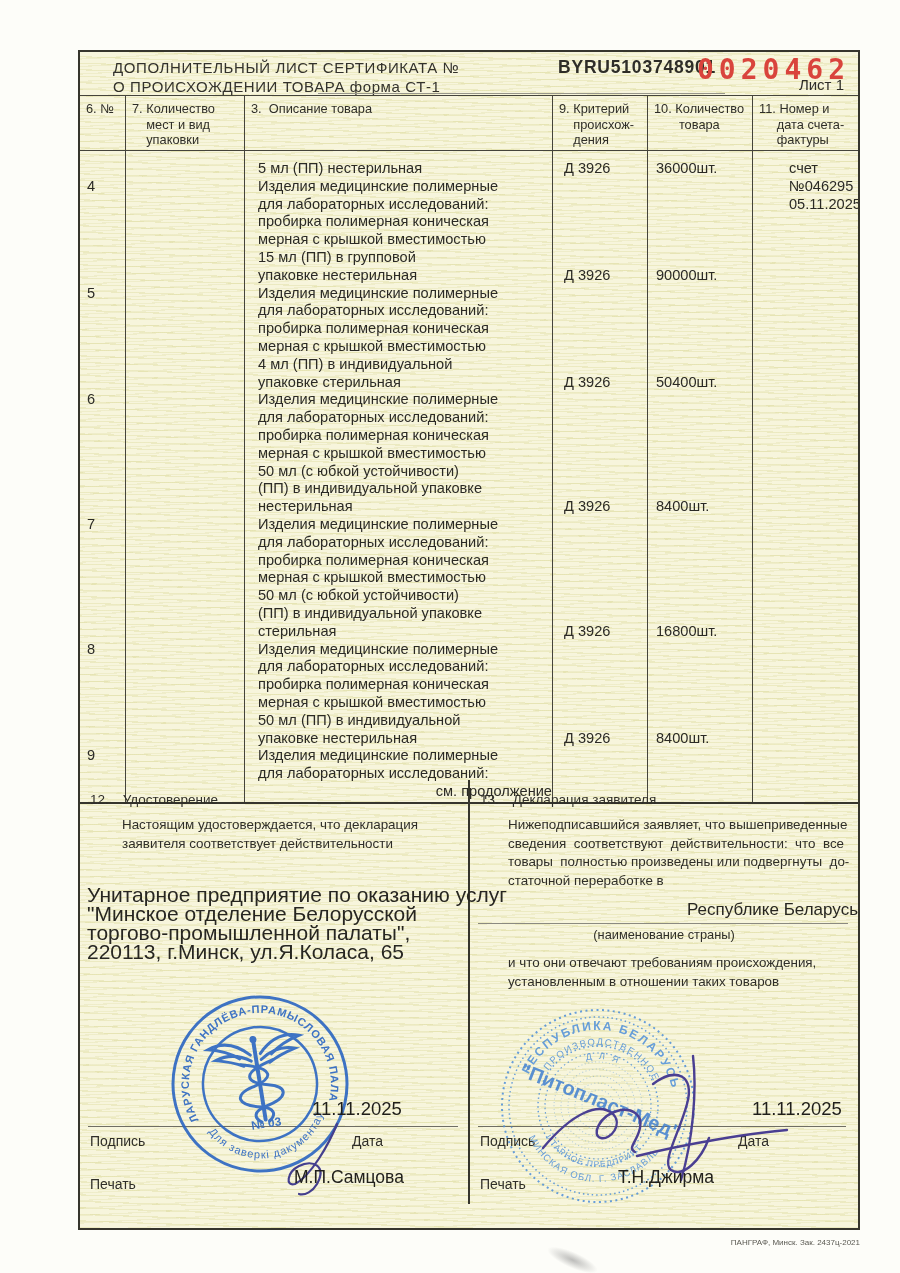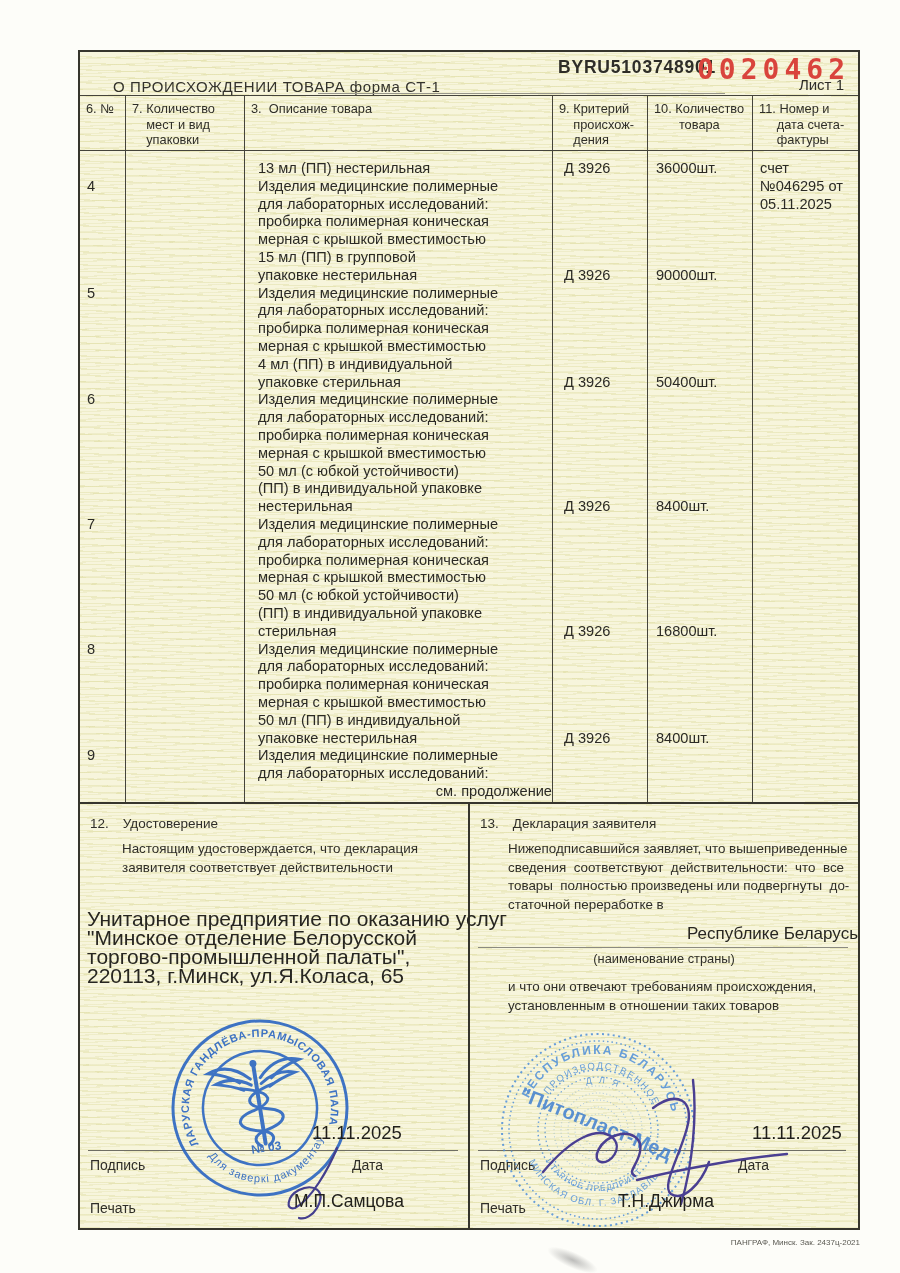--- a/index.html
+++ b/index.html
@@ -28,24 +28,24 @@
   .thead .th + .th{border-left:1.5px solid #45443b;}
   .tbody{left:0;top:99px;width:778px;height:653px;display:grid;grid-template-columns:45px 119px 308px 95px 105px 106px;border-bottom:2px solid #36352d;box-sizing:border-box;}
   .tcol{padding-top:9px;box-sizing:border-box;overflow:hidden;}
   .tcol + .tcol{border-left:1.5px solid #45443b;}
   .tline{height:17.8px;line-height:17.8px;font-size:14.6px;white-space:nowrap;color:#2b2a25;}
   .col-no .tline{padding-left:7px;}
   .col-desc .tline{padding-left:13px;}
   .col-desc .tline.center{padding-left:0;text-align:right;}
   .col-crit .tline{padding-left:11px;}
   .col-qty .tline{padding-left:8px;}
-  .col-inv .tline{padding-left:7px;}
+  .col-inv .tline{padding-left:7px;margin-left:29px;}
 
   
-  .sections{left:0;top:752px;width:778px;height:424px;display:flex;}
+  .sections{left:0;top:728px;width:778px;height:424px;display:flex;}
   .sec{position:relative;box-sizing:border-box;}
   .sec-12{width:390px;border-right:2px solid #36352d;}
   .sec-13{width:388px;}
   .sec-head{position:absolute;top:12px;left:10px;font-size:13.5px;color:#2f2e28;}
   .sec-head .num{margin-right:14px;}
   .para{position:absolute;font-size:13.4px;line-height:18.5px;white-space:pre;color:#2f2e28;}
   .org{position:absolute;left:7px;top:105px;font-size:21px;line-height:19px;white-space:pre;color:#272621;}
   .country{position:absolute;left:0;top:120px;width:100%;text-align:right;font-size:17px;color:#272621;}
   .country-line{position:absolute;left:8px;top:143px;width:370px;border-top:1px solid #8b8a80;height:0;}
   .country-cap{position:absolute;left:0;top:147px;width:100%;text-align:center;font-size:12.8px;color:#2f2e28;}
@@ -59,20 +59,21 @@
   .print-note{position:absolute;right:40px;top:1238px;font-size:8px;color:#5a5952;}
   .smudge{position:absolute;left:545px;top:1252px;width:55px;height:16px;background:radial-gradient(ellipse at center, rgba(110,110,110,.45), rgba(110,110,110,0) 70%);transform:rotate(24deg);}
 </style>
 </head>
 <body>
 
 <div class="scan">
 
   <div class="form-box paper">
 
+    <div class="abs title-l1">ДОПОЛНИТЕЛЬНЫЙ ЛИСТ СЕРТИФИКАТА №</div>
     <div class="abs title-l2">О ПРОИСХОЖДЕНИИ ТОВАРА  форма СТ-1</div>
     <div class="abs cert-no">BYRU5103748901</div>
     <div class="abs serial">0020462</div>
     <div class="abs sheet">Лист  1</div>
     <div class="abs title-underline"></div>
 
     <div class="abs thead">
       <div class="th">6. №</div>
       <div class="th">7. Количество
     мест и вид
@@ -159,21 +160,21 @@
           <div class="tline"></div>
           <div class="tline"></div>
           <div class="tline"></div>
           <div class="tline"></div>
           <div class="tline"></div>
           <div class="tline"></div>
           <div class="tline"></div>
           <div class="tline"></div>
         </div>
       <div class="tcol col-desc">
-          <div class="tline">13 мл (ПП) нестерильная</div>
+          <div class="tline">5 мл (ПП) нестерильная</div>
           <div class="tline">Изделия медицинские полимерные</div>
           <div class="tline">для лабораторных исследований:</div>
           <div class="tline">пробирка полимерная коническая</div>
           <div class="tline">мерная с крышкой вместимостью</div>
           <div class="tline">15 мл (ПП) в групповой</div>
           <div class="tline">упаковке нестерильная</div>
           <div class="tline">Изделия медицинские полимерные</div>
           <div class="tline">для лабораторных исследований:</div>
           <div class="tline">пробирка полимерная коническая</div>
           <div class="tline">мерная с крышкой вместимостью</div>

